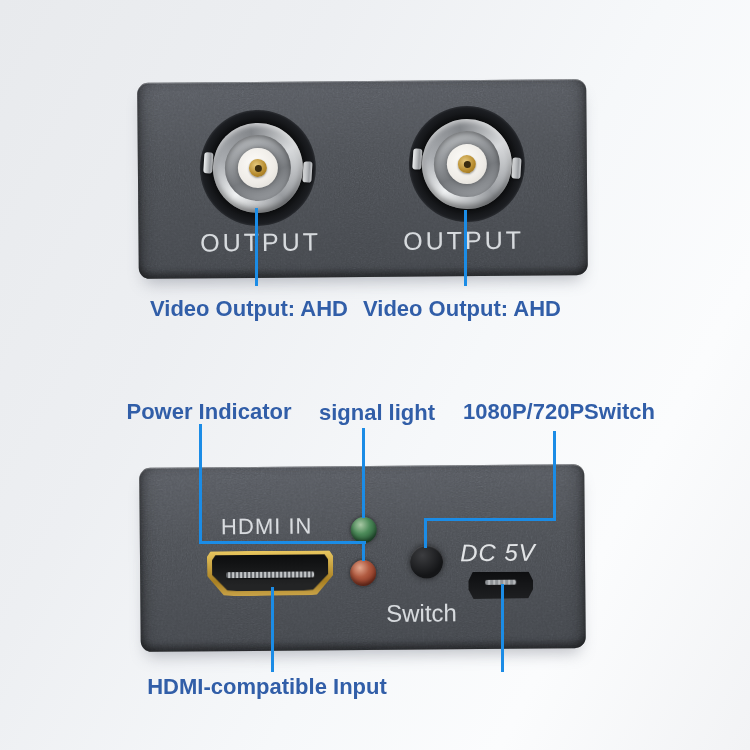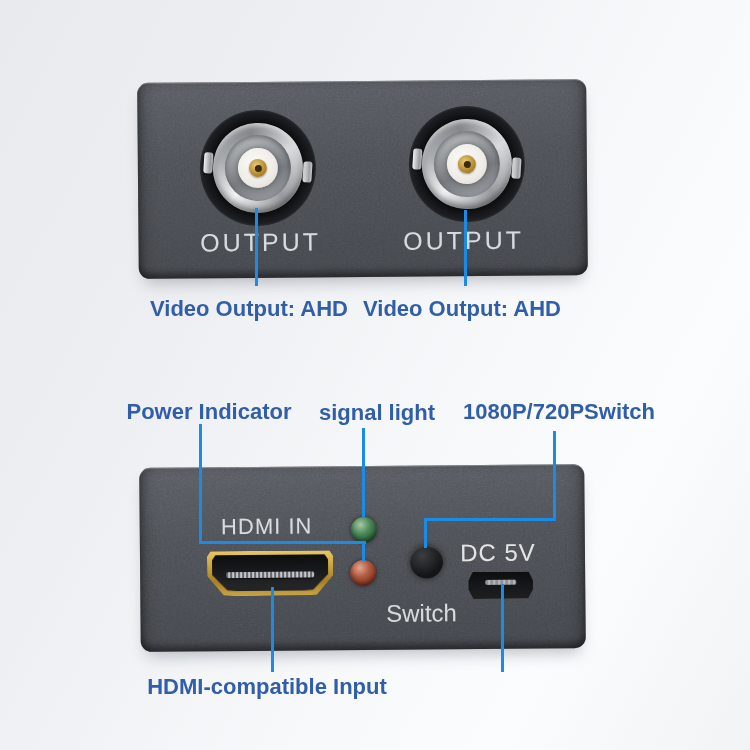--- a/index.html
+++ b/index.html
@@ -23,21 +23,21 @@
   #panel-bottom{left:140px;top:466px;width:445px;height:184px;transform:rotate(-.5deg);}
   .noise{position:absolute;inset:0;width:100%;height:100%;border-radius:inherit;
          mix-blend-mode:overlay;opacity:.5;pointer-events:none;}
   
   .silk{position:absolute;color:rgba(226,229,232,.92);white-space:nowrap;
         transform:translateX(-50%);text-shadow:0 0 1px rgba(255,255,255,.12);}
   .silk.output{font-size:25px;letter-spacing:3px;}
   #output-1{left:122px;top:146px;}
   #output-2{left:325px;top:146px;}
   #hdmi-in-label{left:127px;top:47px;font-size:22px;letter-spacing:1px;}
-  #dc5v-label{left:358px;top:74px;font-size:24px;letter-spacing:1px;color:rgba(233,235,237,.95);}
+  #dc5v-label{left:358px;top:74px;font-size:24px;letter-spacing:1px;color:rgba(233,235,237,.95);font-style:italic;}
   #switch-label{left:281px;top:134px;font-size:24px;}
   
   .bnc{position:absolute;width:104px;height:104px;}
   .bnc .recess{position:absolute;inset:-6px;border-radius:50%;
     background:radial-gradient(circle,#0a0b0c 52%,#1c1e22 68%,rgba(30,32,36,0) 78%);}
   .bnc .lug{position:absolute;width:9px;height:21px;border-radius:3px;
     background:linear-gradient(90deg,#f0f2f3,#9b9ea2 70%,#caccce);
     box-shadow:0 1px 2px rgba(0,0,0,.5);}
   .bnc .lug.l{left:-2px;top:36px;transform:rotate(4deg);}
   .bnc .lug.r{right:-2px;top:46px;transform:rotate(4deg);}

